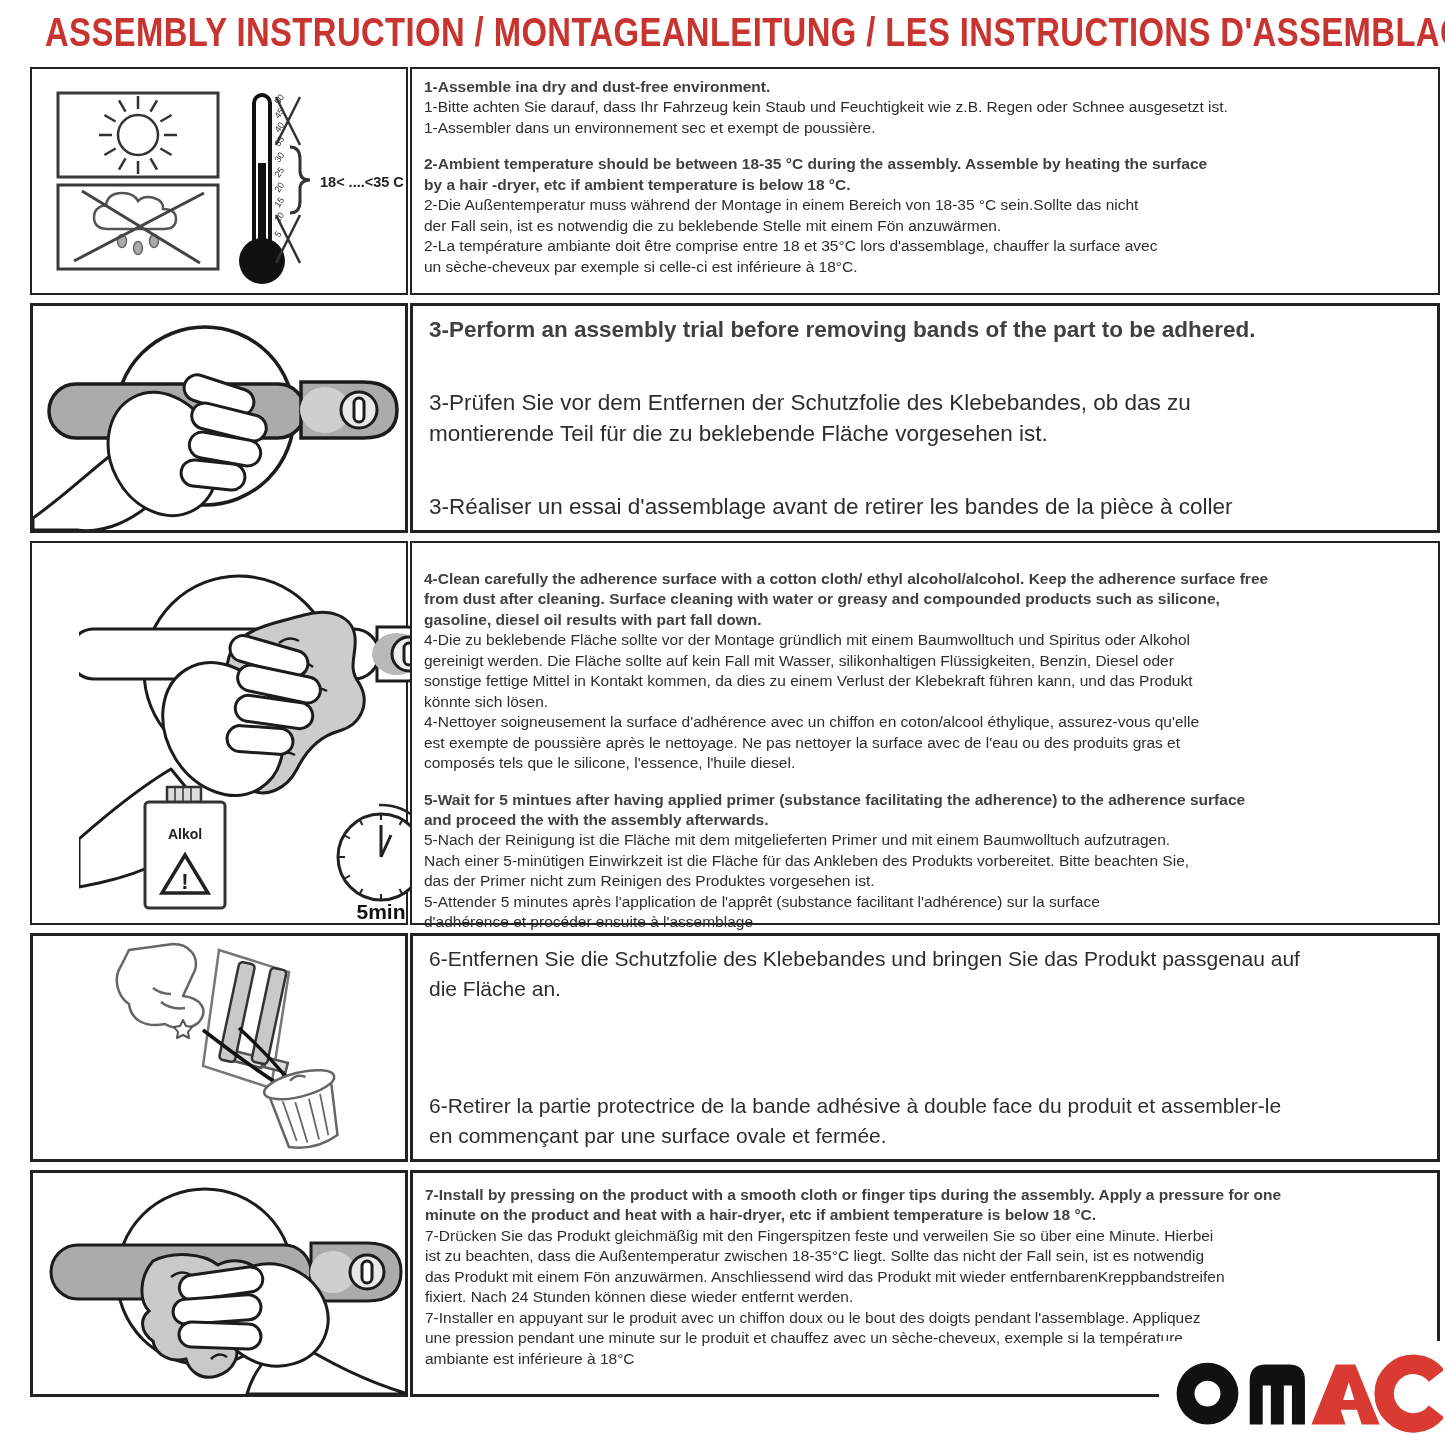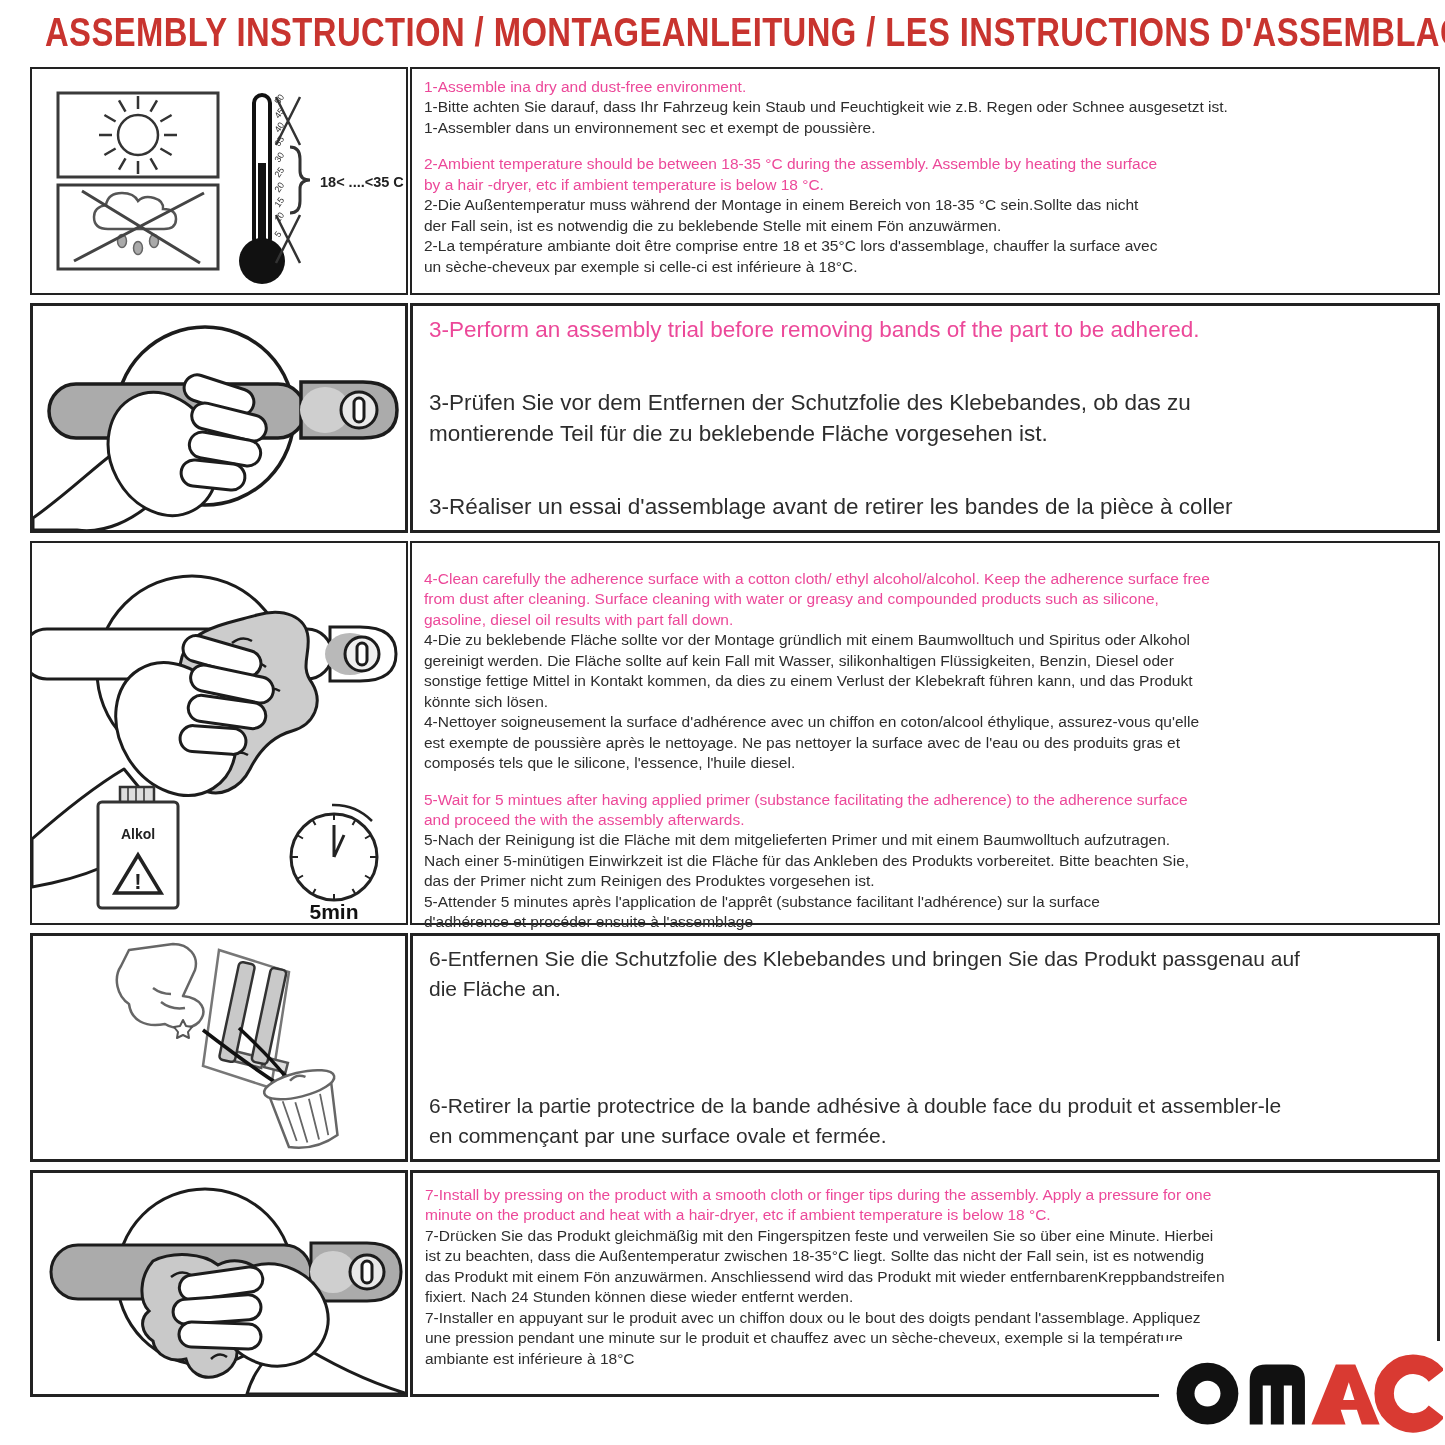--- a/index.html
+++ b/index.html
@@ -11,21 +11,21 @@
   .row{position:absolute;left:30px;width:1410px;}
   .illus{position:absolute;left:0;top:0;width:378px;background:#fff;border:2px solid #222;
          box-sizing:border-box;}
   .tbox{position:absolute;left:380px;top:0;width:1030px;background:#fff;border:2px solid #222;
         box-sizing:border-box;padding:8px 12px;}
   .bd3 .illus,.bd3 .tbox{border-width:3px;justify-content:space-between;}
   .tbox p{margin:0;white-space:pre-line;line-height:1.32;}
   .small p{font-size:15.5px;}
   .big p{font-size:22.5px;line-height:1.38;}
   .mid p{font-size:21px;line-height:1.42;}
-  .tbox p.b{font-weight:400;color:#ec4899;}
+  .tbox p.b{font-weight:700;color:#404040;}
   .gap{margin-top:16px !important;}
   .vcenter{display:flex;flex-direction:column;justify-content:center;}
   svg text{font-family:"Liberation Sans",sans-serif;}
   .logo{position:absolute;right:0;bottom:2px;background:#fff;padding:10px 2px 6px 16px;z-index:5;}
 </style>
 </head>
 <body>
 
 <div id="page">
 
@@ -107,21 +107,21 @@
     </div>
     <div class="tbox big vcenter" style="height:230px;padding-left:16px;">
       <p class="b">3-Perform an assembly trial before removing bands of the part to be adhered.</p>
       <p>3-Prüfen Sie vor dem Entfernen der Schutzfolie des Klebebandes, ob das zu
 montierende Teil für die zu beklebende Fläche vorgesehen ist.</p>
       <p>3-Réaliser un essai d'assemblage avant de retirer les bandes de la pièce à coller</p>
     </div>
   </div>
 
   <div class="row" style="top:541px;height:384px;">
-    <div class="illus" style="height:384px;">
+    <div class="illus" style="height:384px;padding-left:47px;">
       <svg width="374" height="380" viewBox="0 0 374 380">
         <circle cx="160" cy="128" r="95" fill="#fff" stroke="#1c1c1c" stroke-width="3"></circle>
         <rect x="-10" y="86" width="310" height="50" rx="25" fill="#fff" stroke="#1c1c1c" stroke-width="3"></rect>
         <g>
           <path d="M298,84 H328 Q364,84 364,111 Q364,138 328,138 H298 Z" fill="#fff" stroke="#1c1c1c" stroke-width="3"></path>
           <ellipse cx="318" cy="111" rx="25" ry="21" fill="#B9B9B9"></ellipse>
           <circle cx="330" cy="111" r="17" fill="#EFEFEF" stroke="#1c1c1c" stroke-width="3"></circle>
           <rect x="325" y="100" width="10" height="22" rx="5" fill="#fff" stroke="#1c1c1c" stroke-width="3"></rect>
         </g>
         <g>

